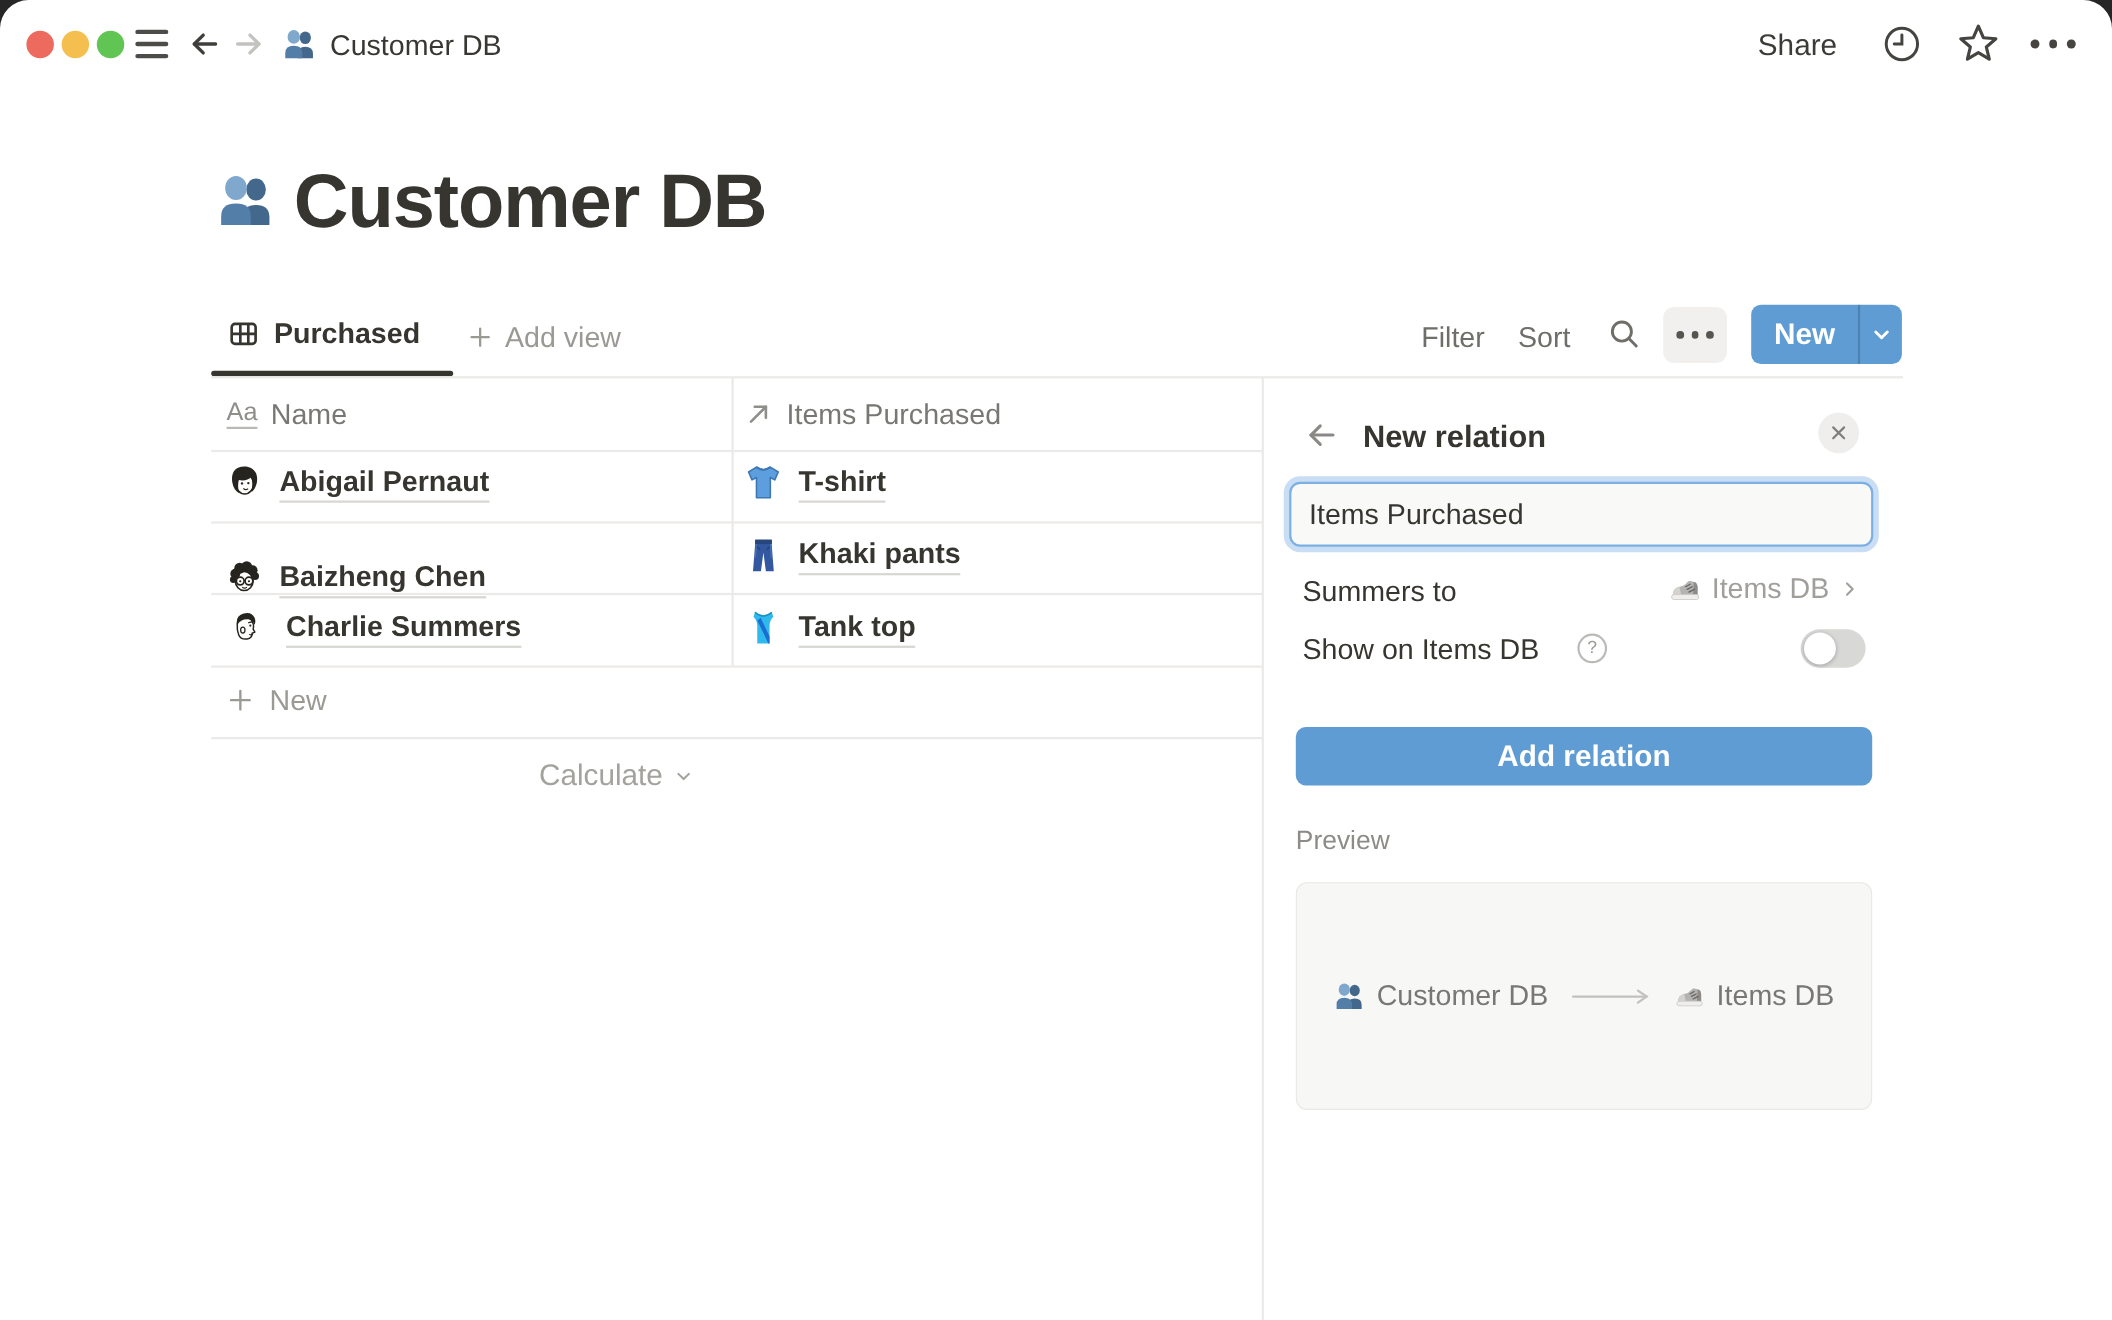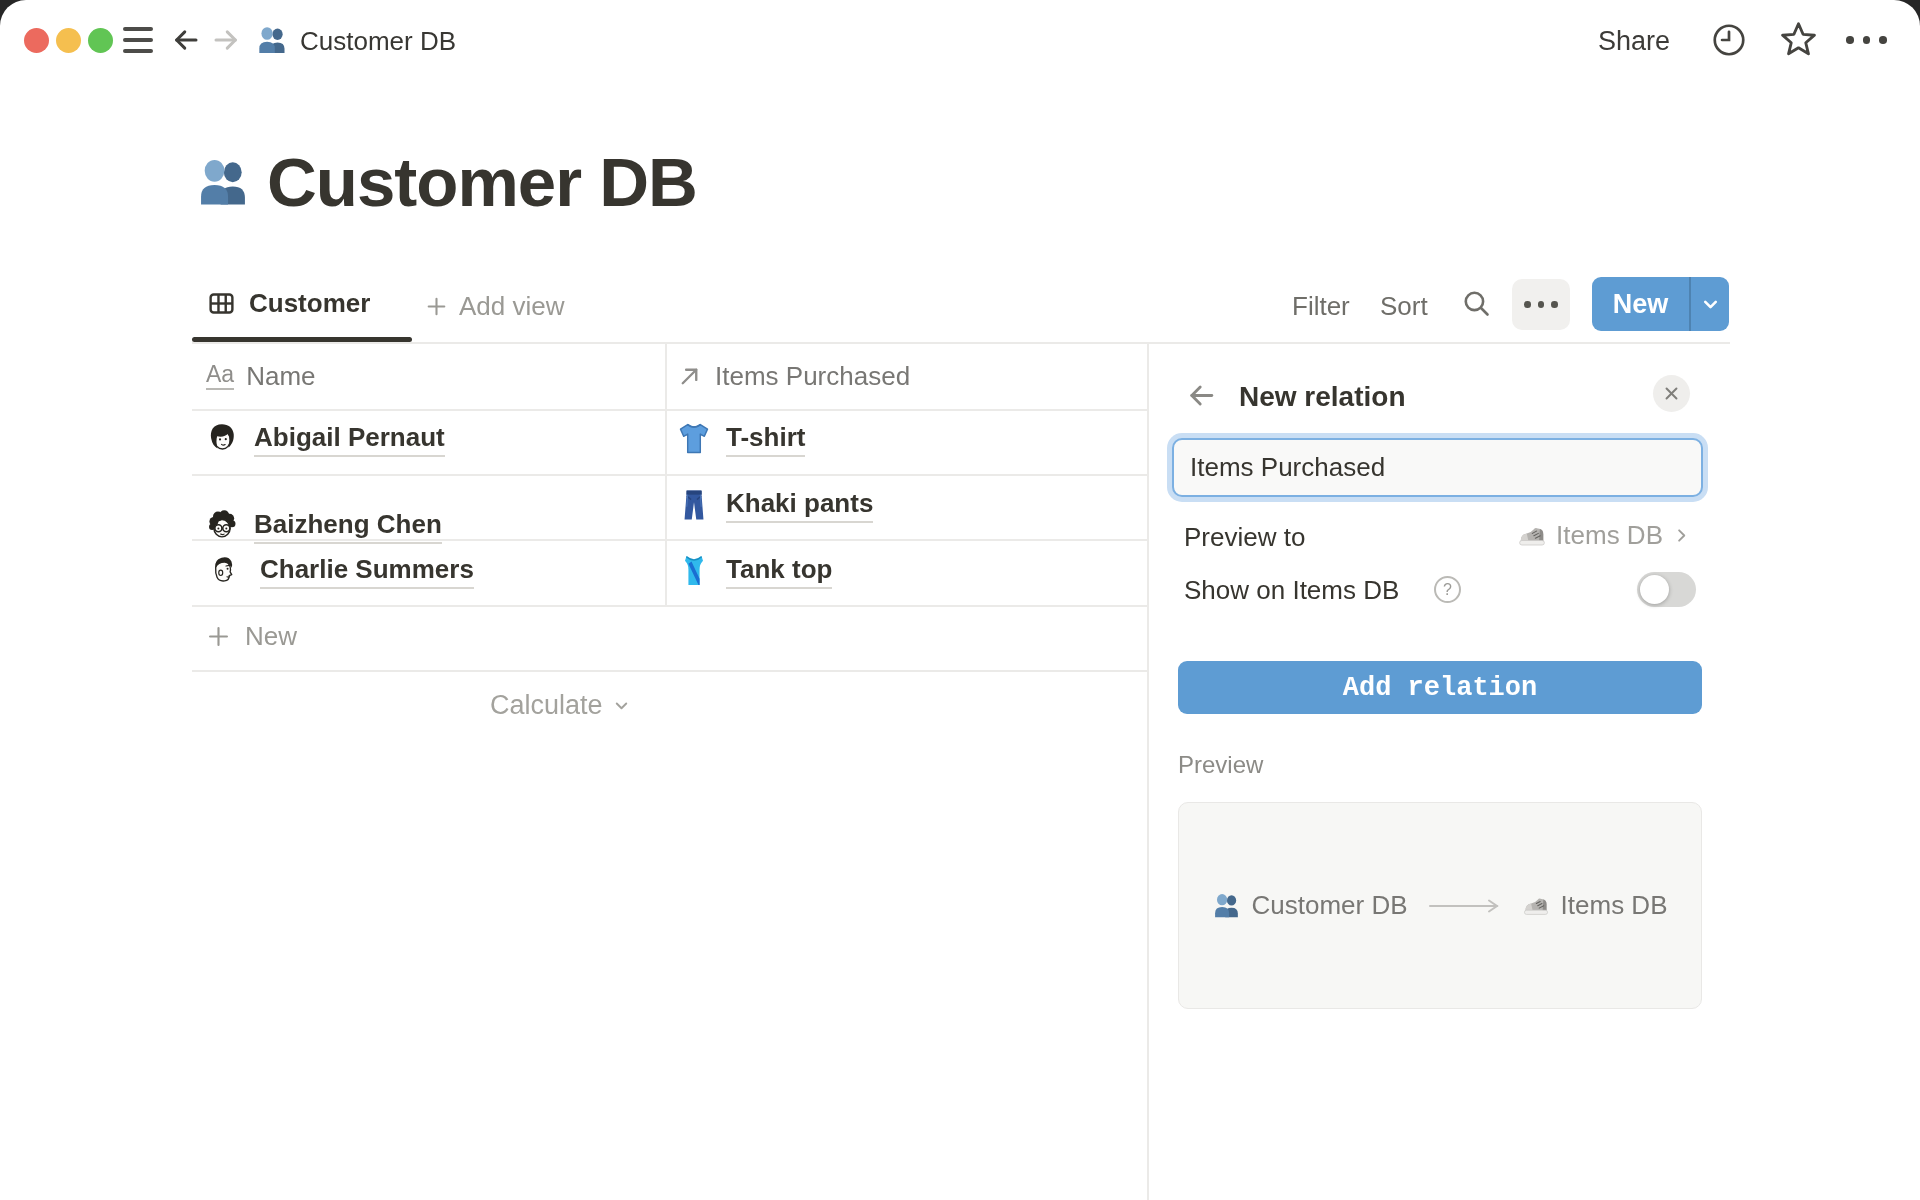--- a/index.html
+++ b/index.html
@@ -53,21 +53,21 @@
   
   .panel-title{left:1239px;top:381px;font-size:28px;font-weight:700;color:var(--text-primary);}
   .close-btn{left:1653px;top:375px;width:37px;height:37px;border-radius:50%;background:#efeeec;display:flex;align-items:center;justify-content:center;cursor:pointer;}
   .rel-input{left:1172px;top:438px;width:531px;height:59px;box-sizing:border-box;border:2px solid #7cb0e2;border-radius:10px;background:#f9f9f8;box-shadow:0 0 0 5px #c9def4;font-family:"Liberation Sans",sans-serif;font-size:26px;color:var(--text-primary);padding:0 16px;outline:none;}
   .row-label{font-size:26px;color:var(--text-primary);}
   .rel-value{right:229px;top:520px;display:flex;align-items:center;gap:9px;cursor:pointer;}
   .rel-value .lbl{font-size:26px;color:#a09f9b;}
   .help{left:1434px;top:576px;width:27px;height:27px;border-radius:50%;border:2px solid #bbbab6;box-sizing:border-box;display:flex;align-items:center;justify-content:center;font-size:16px;color:#9b9a96;}
   .toggle{left:1637px;top:572px;width:59px;height:35px;border-radius:18px;background:#d8d8d6;cursor:pointer;}
   .toggle .knob{position:absolute;left:3px;top:3px;width:29px;height:29px;border-radius:50%;background:#fff;box-shadow:0 1px 4px rgba(0,0,0,0.28);transition:left .15s;}
-  .add-rel-btn{left:1178px;top:661px;width:524px;height:53px;background:var(--accent-blue);border:none;border-radius:9px;color:#fff;font-size:27px;font-weight:600;font-family:Liberation Mono, monospace;cursor:pointer;}
+  .add-rel-btn{left:1178px;top:661px;width:524px;height:53px;background:var(--accent-blue);border:none;border-radius:9px;color:#fff;font-size:27px;font-weight:600;font-family:Liberation Sans, sans-serif;cursor:pointer;}
   .preview-lbl{left:1178px;top:751px;font-size:24px;color:#8c8b87;font-weight:500;}
   .preview-box{left:1178px;top:802px;width:524px;height:207px;box-sizing:border-box;background:#f7f7f5;border:1.5px solid #e9e8e6;border-radius:10px;display:flex;align-items:center;justify-content:center;gap:11px;}
   .preview-box .lbl{font-size:26px;color:var(--text-secondary);}
 </style>
 </head>
 <body>
 
 <div class="window">
 
   <div class="abs traffic">
@@ -135,21 +135,21 @@
     <h1 class="page-title" style="margin:0;">Customer DB</h1>
   </div>
 
   <div class="abs tab-active">
     <svg width="29" height="29" viewBox="0 0 24 24" fill="none" stroke="#37352f" stroke-width="2">
         <rect x="3" y="4.5" width="18" height="15" rx="2.5"></rect>
         <path d="M3 12 h18"></path>
         <path d="M9.5 4.5 v15"></path>
         <path d="M15.5 4.5 v15"></path>
       </svg>
-    <span class="lbl">Customer</span>
+    <span class="lbl">Purchased</span>
   </div>
   <div class="abs tab-underline"></div>
   <div class="abs add-view">
     <svg width="25" height="25" viewBox="0 0 24 24" fill="none" stroke="#9a9994" stroke-width="2" stroke-linecap="round">
         <path d="M12 4.5 v15 M4.5 12 h15"></path>
       </svg>
     <span class="lbl">Add view</span>
   </div>
 
   <div class="abs toolbar-lbl" style="left:1292px;top:290px;">Filter</div>
@@ -285,21 +285,21 @@
   </div>
   <div class="abs panel-title">New relation</div>
   <div class="abs close-btn">
     <svg width="17" height="17" viewBox="0 0 24 24" fill="none" stroke="#7f7e7a" stroke-width="2.8" stroke-linecap="round">
         <path d="M5 5 L19 19 M19 5 L5 19"></path>
       </svg>
   </div>
 
   <input class="abs rel-input" type="text" value="Items Purchased" style="">
 
-  <div class="abs row-label" style="left:1184px;top:522px;">Preview to</div>
+  <div class="abs row-label" style="left:1184px;top:522px;">Summers to</div>
   <div class="abs rel-value">
     <svg width="30" height="30" viewBox="0 0 40 40">
       <path d="M5 26.5 Q5 18 13 16.5 Q19 15.4 22.5 11 Q24 9 26.5 9.6 L31 10.8 Q35 12 35 17.5 V26.5 Z" fill="#b5b3b0"></path>
       <path d="M5 26.5 Q5 18 13 16.5 L15.2 26.5 Z" fill="#d4d2cf"></path>
       <path d="M30.5 10.6 Q35 12 35 17.5 V26.5 H29.5 Z" fill="#8e8c89"></path>
       <path d="M20.5 16.5 l5.5 -3 M22.5 19.7 l6 -3.2 M24.5 23 l6.5 -3.3" stroke="#63625f" stroke-width="1.5" fill="none" stroke-linecap="round"></path>
       <rect x="3.5" y="26" width="33" height="6" rx="3" fill="#efeeec" stroke="#c9c8c5" stroke-width="1"></rect>
     </svg>
     <span class="lbl">Items DB</span>
     <svg width="19" height="19" viewBox="0 0 24 24" fill="none" stroke="#a09f9b" stroke-width="2.4" stroke-linecap="round" stroke-linejoin="round">

